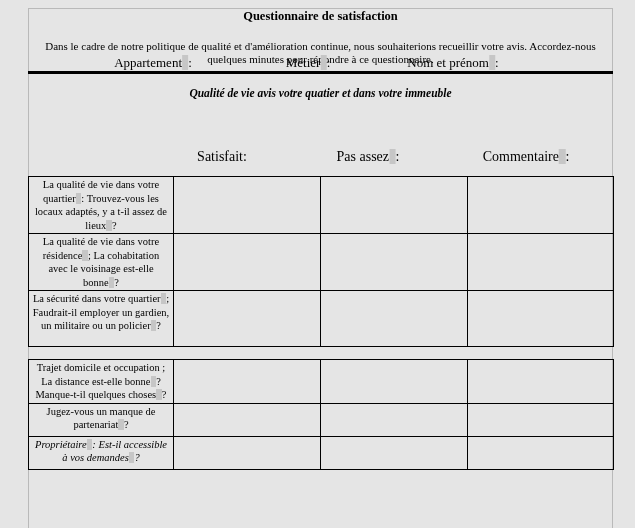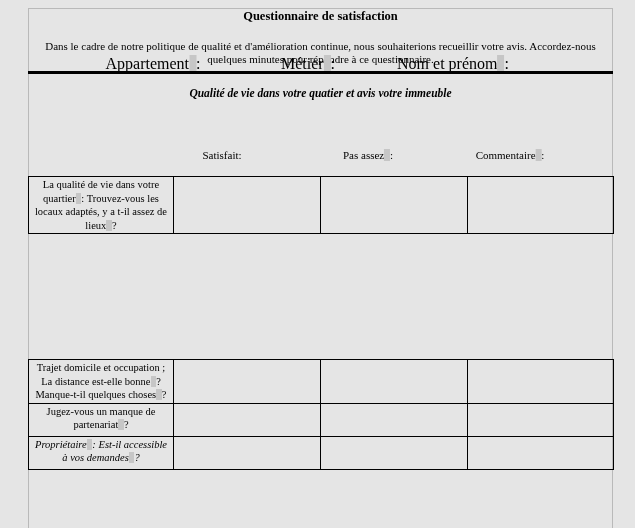--- a/index.html
+++ b/index.html
@@ -5,25 +5,25 @@
   html,body{margin:0;padding:0;background:#ffffff;}
   #page{position:relative;width:635px;height:528px;background:#e5e5e5;overflow:hidden;
         font-family:"Liberation Serif","DejaVu Serif",serif;color:#000;}
   
   #boundary{position:absolute;left:28px;top:8px;width:585px;height:540px;
             border:1px solid #b9b9b9;box-sizing:border-box;}
   .abs{position:absolute;}
   .ctr{left:28px;width:585px;text-align:center;}
   #doc-title{top:9px;font-size:12.5px;font-weight:bold;}
   #intro{top:40px;left:31px;width:579px;text-align:center;font-size:11px;line-height:12.5px;}
-  .field-label{top:55px;font-size:16px;transform:translateX(-50%);white-space:nowrap;}
+  .field-label{top:55px;font-size:13px;transform:translateX(-50%);white-space:nowrap;}
   #rule{top:71px;left:28px;width:585px;height:3px;background:#000;}
   #section-heading{top:87px;font-size:11.5px;font-weight:bold;font-style:italic;}
   #instruction{top:111px;font-size:11px;}
-  .col-label{top:149px;font-size:11px;transform:translateX(-50%);white-space:nowrap;}
+  .col-label{top:149px;font-size:14px;transform:translateX(-50%);white-space:nowrap;}
   table{border-collapse:collapse;table-layout:fixed;position:absolute;left:28px;width:585px;}
   #table1{top:176px;}
   #table2{top:359px;}
   td{border:1px solid #000;vertical-align:top;padding:1px 3px;box-sizing:border-box;}
   td.q{font-size:10.5px;line-height:13.5px;text-align:center;}
   .c1{width:145px;} .c2{width:147px;} .c3{width:147px;} .c4{width:146px;}
   #table1 tr{height:56px;}
   .r-t2-a{height:42px;margin-left:16px;} .r-t2-b{height:43px;} .r-t2-c{height:33px;} .r-t2-d{height:33px;font-style:italic;}
   .nb{background:#c6c6c6;padding:0 1.5px;}
 </style>
@@ -36,31 +36,43 @@
   <div class="abs ctr" id="doc-title">Questionnaire de satisfaction</div>
 
   <div class="abs" id="intro">Dans le cadre de notre politique de qualité et d'amélioration continue, nous souhaiterions recueillir votre avis. Accordez-nous quelques minutes pour répondre à ce questionnaire.</div>
 
   <span class="abs field-label" style="left:153px;">Appartement<span class="nb">&nbsp;</span>:</span>
   <span class="abs field-label" style="left:308px;">Métier<span class="nb">&nbsp;</span>:</span>
   <span class="abs field-label" style="left:453px;">Nom et prénom<span class="nb">&nbsp;</span>:</span>
 
   <div class="abs" id="rule"></div>
 
-  <div class="abs ctr" id="section-heading">Qualité de vie dans votre quatier et avis votre immeuble</div>
+  <div class="abs ctr" id="section-heading">Qualité de vie avis votre quatier et dans votre immeuble</div>
 
 
   <span class="abs col-label" style="left:222px;">Satisfait:</span>
   <span class="abs col-label" style="left:368px;">Pas assez<span class="nb">&nbsp;</span>:</span>
-  <span class="abs col-label" style="left:510px;">Commentaire<span class="nb">&nbsp;</span>:</span>
+  <span class="abs col-label" style="left:526px;">Commentaire<span class="nb">&nbsp;</span>:</span>
 
   <table id="table1">
     <tbody>
         <tr>
       <td class="q c1">La qualité de vie dans votre quartier<span class="nb">&nbsp;</span>: Trouvez-vous les locaux adaptés, y a t-il assez de lieux<span class="nb">&nbsp;</span>?</td>
+      <td class="c2"></td>
+      <td class="c3"></td>
+      <td class="c4"></td>
+    </tr>
+    <tr style="height:54px;">
+      <td class="q c1">La qualité de vie dans votre résidence<span class="nb">&nbsp;</span>; La cohabitation avec le voisinage est-elle bonne<span class="nb">&nbsp;</span>?</td>
+      <td class="c2"></td>
+      <td class="c3"></td>
+      <td class="c4"></td>
+    </tr>
+    <tr>
+      <td class="q c1">La sécurité dans votre quartier<span class="nb">&nbsp;</span>; Faudrait-il employer un gardien, un militaire ou un policier<span class="nb">&nbsp;</span>?</td>
       <td class="c2"></td>
       <td class="c3"></td>
       <td class="c4"></td>
     </tr>
   </tbody>
     </table>
 
   <table id="table2">
     <tbody>
         <tr class="r-t2-a">

